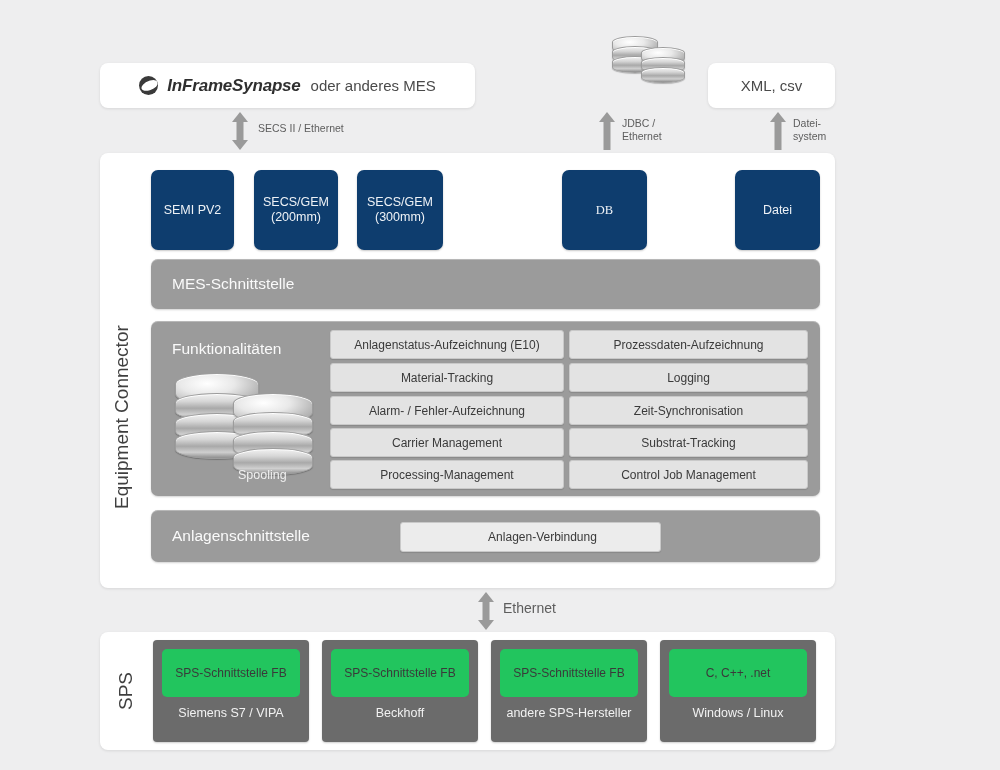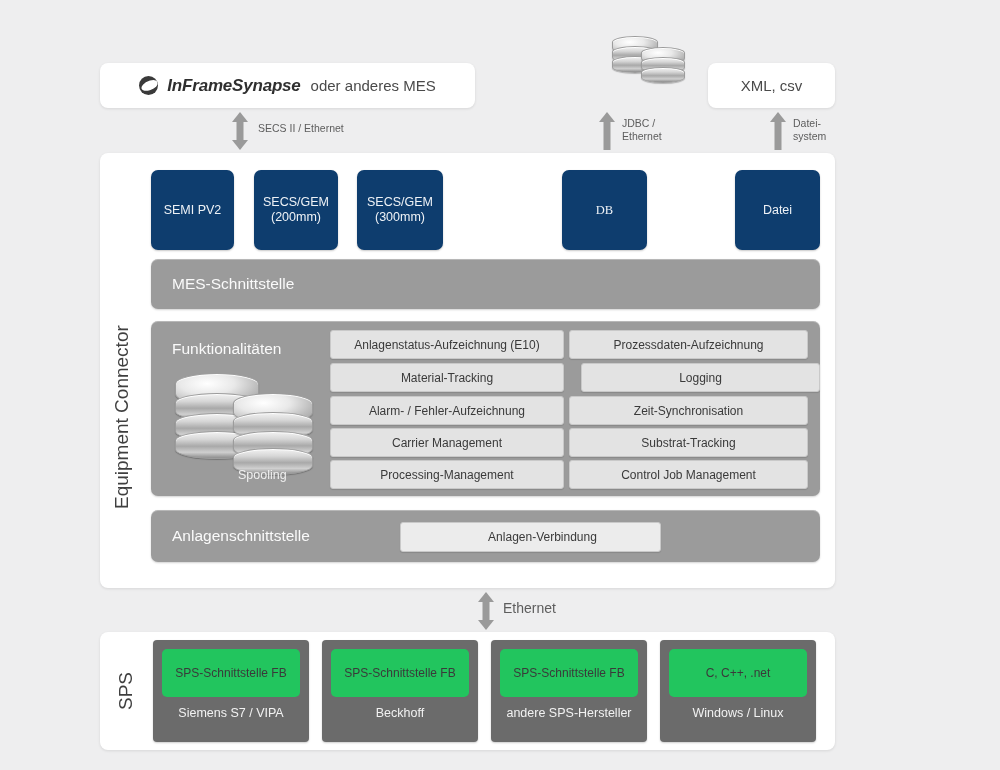--- a/index.html
+++ b/index.html
@@ -267,21 +267,21 @@
   <div class="pill" style="left:330px;top:428px;width:232px;">
       <span>Carrier Management</span>
     </div>
   <div class="pill" style="left:330px;top:460px;width:232px;">
       <span>Processing-Management</span>
     </div>
 
   <div class="pill" style="left:569px;top:330px;width:237px;">
       <span>Prozessdaten-Aufzeichnung</span>
     </div>
-  <div class="pill" style="left:569px;top:363px;width:237px;margin-left:12px;">
+  <div class="pill" style="left:569px;top:363px;width:237px;">
       <span>Logging</span>
     </div>
   <div class="pill" style="left:569px;top:396px;width:237px;">
       <span>Zeit-Synchronisation</span>
     </div>
   <div class="pill" style="left:569px;top:428px;width:237px;">
       <span>Substrat-Tracking</span>
     </div>
   <div class="pill" style="left:569px;top:460px;width:237px;">
       <span>Control Job Management</span>

